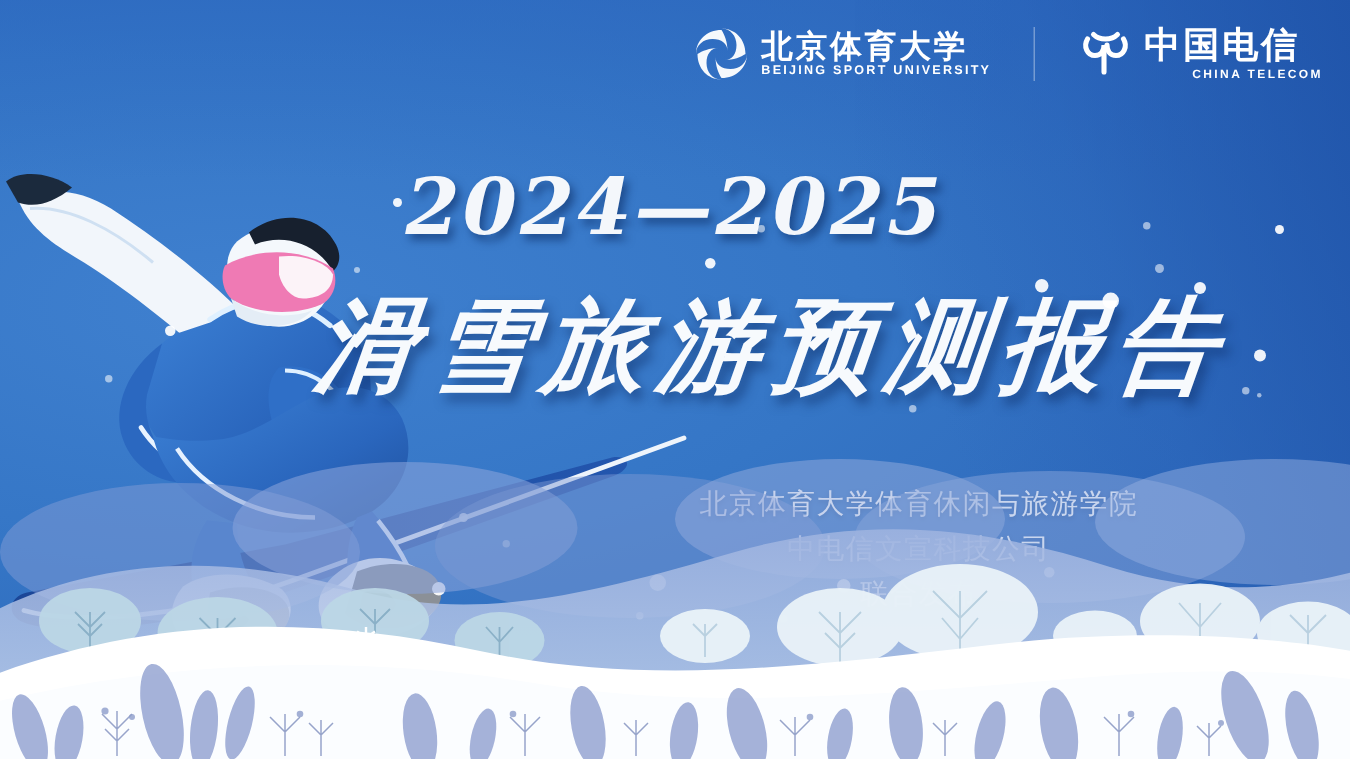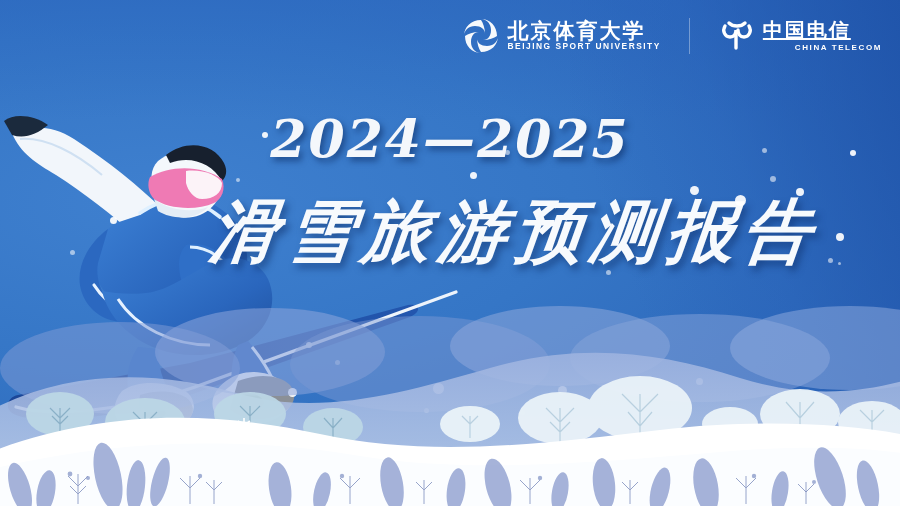--- a/index.html
+++ b/index.html
@@ -26,22 +26,22 @@
   
   .logo-bar{position:absolute;top:16px;right:18px;display:flex;align-items:center;gap:28px;}
   .logo-group{display:flex;align-items:center;gap:7px;}
   .divider-v{width:1px;height:36px;background:rgba(255,255,255,.35);}
   .bsu-mark{width:40px;height:40px;position:relative;}
   .ct-mark{width:38px;height:38px;position:relative;}
   .logo-text{display:flex;flex-direction:column;line-height:1;}
   .logo-cn{color:#fff;font-size:21px;font-weight:bold;letter-spacing:2px;white-space:nowrap;
            font-family:"DejaVu Sans","Liberation Sans",sans-serif;}
   .logo-en{color:#fff;font-size:8.4px;letter-spacing:1.5px;margin-top:0;white-space:nowrap;font-weight:bold;}
-  .ct-cn{color:#fff;font-size:20px;font-weight:bold;letter-spacing:2px;white-space:nowrap;
-         font-family:"DejaVu Sans","Liberation Sans",sans-serif;text-decoration:underline;}
+  .ct-cn{color:#fff;font-size:24px;font-weight:bold;letter-spacing:2px;white-space:nowrap;
+         font-family:"DejaVu Sans","Liberation Sans",sans-serif;}
   .ct-en{color:#fff;font-size:8px;letter-spacing:1.6px;margin-top:4px;font-weight:bold;margin-left:32px;}
 
   
   .year-title{
     position:absolute;left:215px;top:104px;width:470px;height:70px;
     color:#f4f7fb;font-size:52px;font-weight:bold;font-style:italic;
     letter-spacing:2px;text-align:center;line-height:70px;
     font-family:"DejaVu Serif","Liberation Serif",serif;
     text-shadow:3px 4px 6px rgba(10,40,95,.55);
     white-space:nowrap;
@@ -220,20 +220,25 @@
     <div class="flake" style="left:836px;top:233px;width:8px;height:8px;"></div>
     <div class="flake soft" style="left:828px;top:258px;width:5px;height:5px;"></div>
     <div class="flake soft" style="left:838px;top:262px;width:3px;height:3px;"></div>
     <div class="flake" style="left:850px;top:150px;width:6px;height:6px;"></div>
     <div class="flake soft" style="left:606px;top:270px;width:5px;height:5px;"></div>
     <div class="flake" style="left:696px;top:378px;width:7px;height:7px;"></div>
     <div class="flake" style="left:558px;top:386px;width:9px;height:9px;"></div>
     <div class="flake soft" style="left:520px;top:410px;width:5px;height:5px;"></div>
   </div>
 
+  <div class="publisher">
+    <div>北京体育大学体育休闲与旅游学院</div>
+    <div>中电信文宣科技公司</div>
+    <div>联合发布</div>
+  </div>
 
   <div class="scene">
     <svg width="900" height="210" viewBox="0 0 900 210">
       <defs>
         <linearGradient id="hillBlue" x1="0" y1="0" x2="0" y2="1">
           <stop offset="0%" stop-color="#9fb4e0"></stop>
           <stop offset="100%" stop-color="#c7d6ee"></stop>
         </linearGradient>
         <linearGradient id="hillLight" x1="0" y1="0" x2="0" y2="1">
           <stop offset="0%" stop-color="#cfdcf2"></stop>

